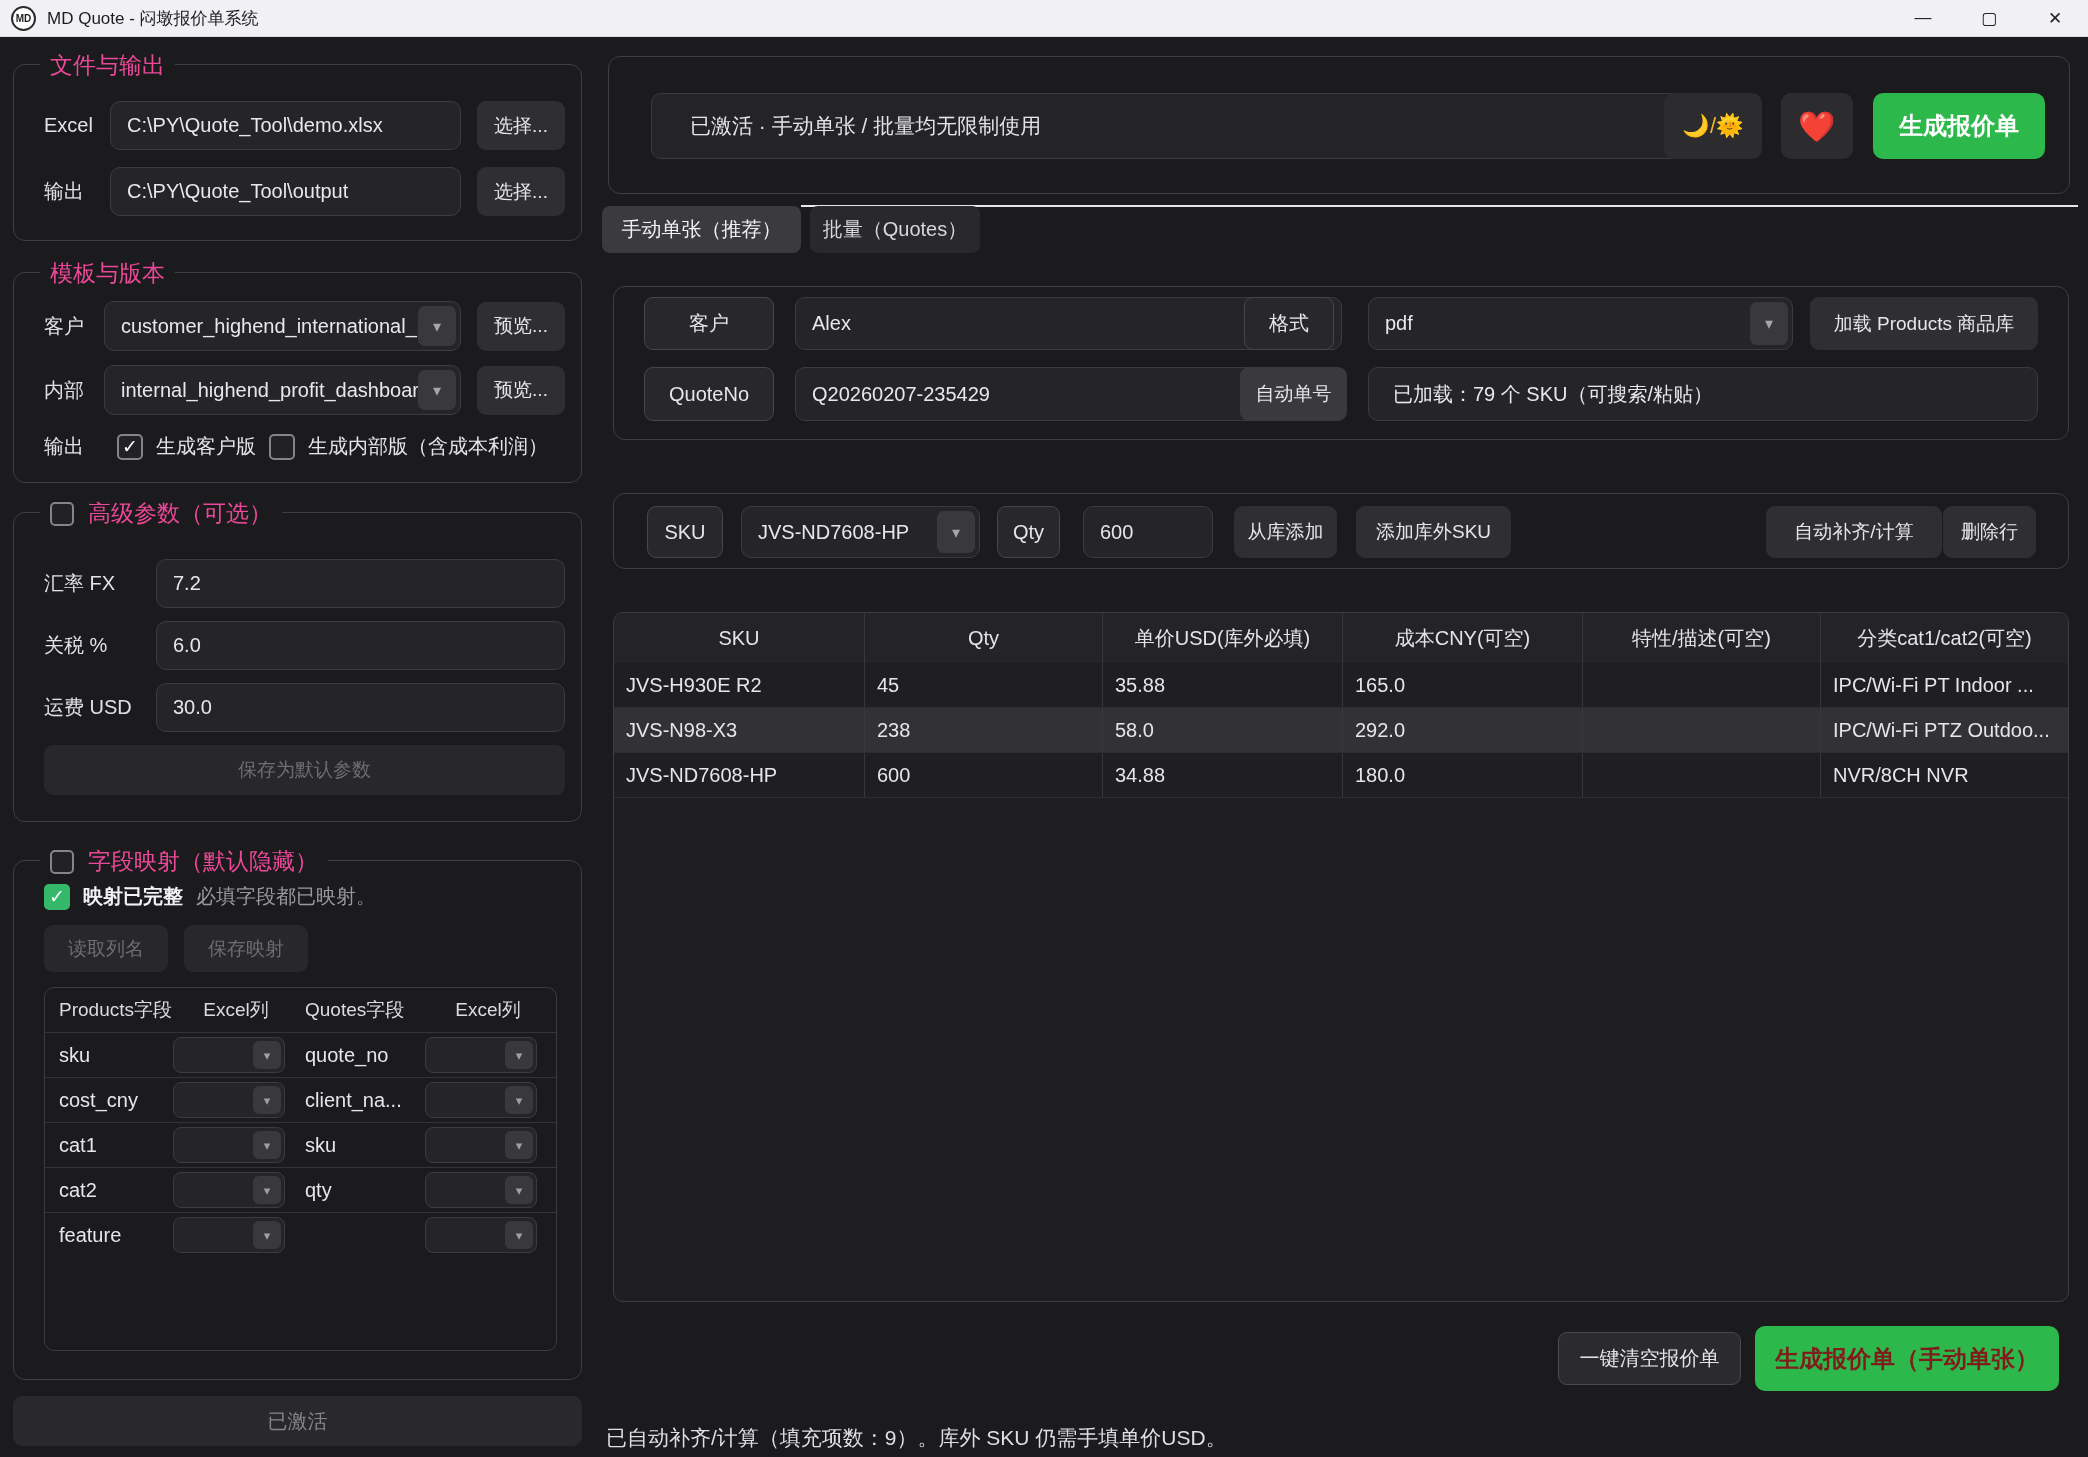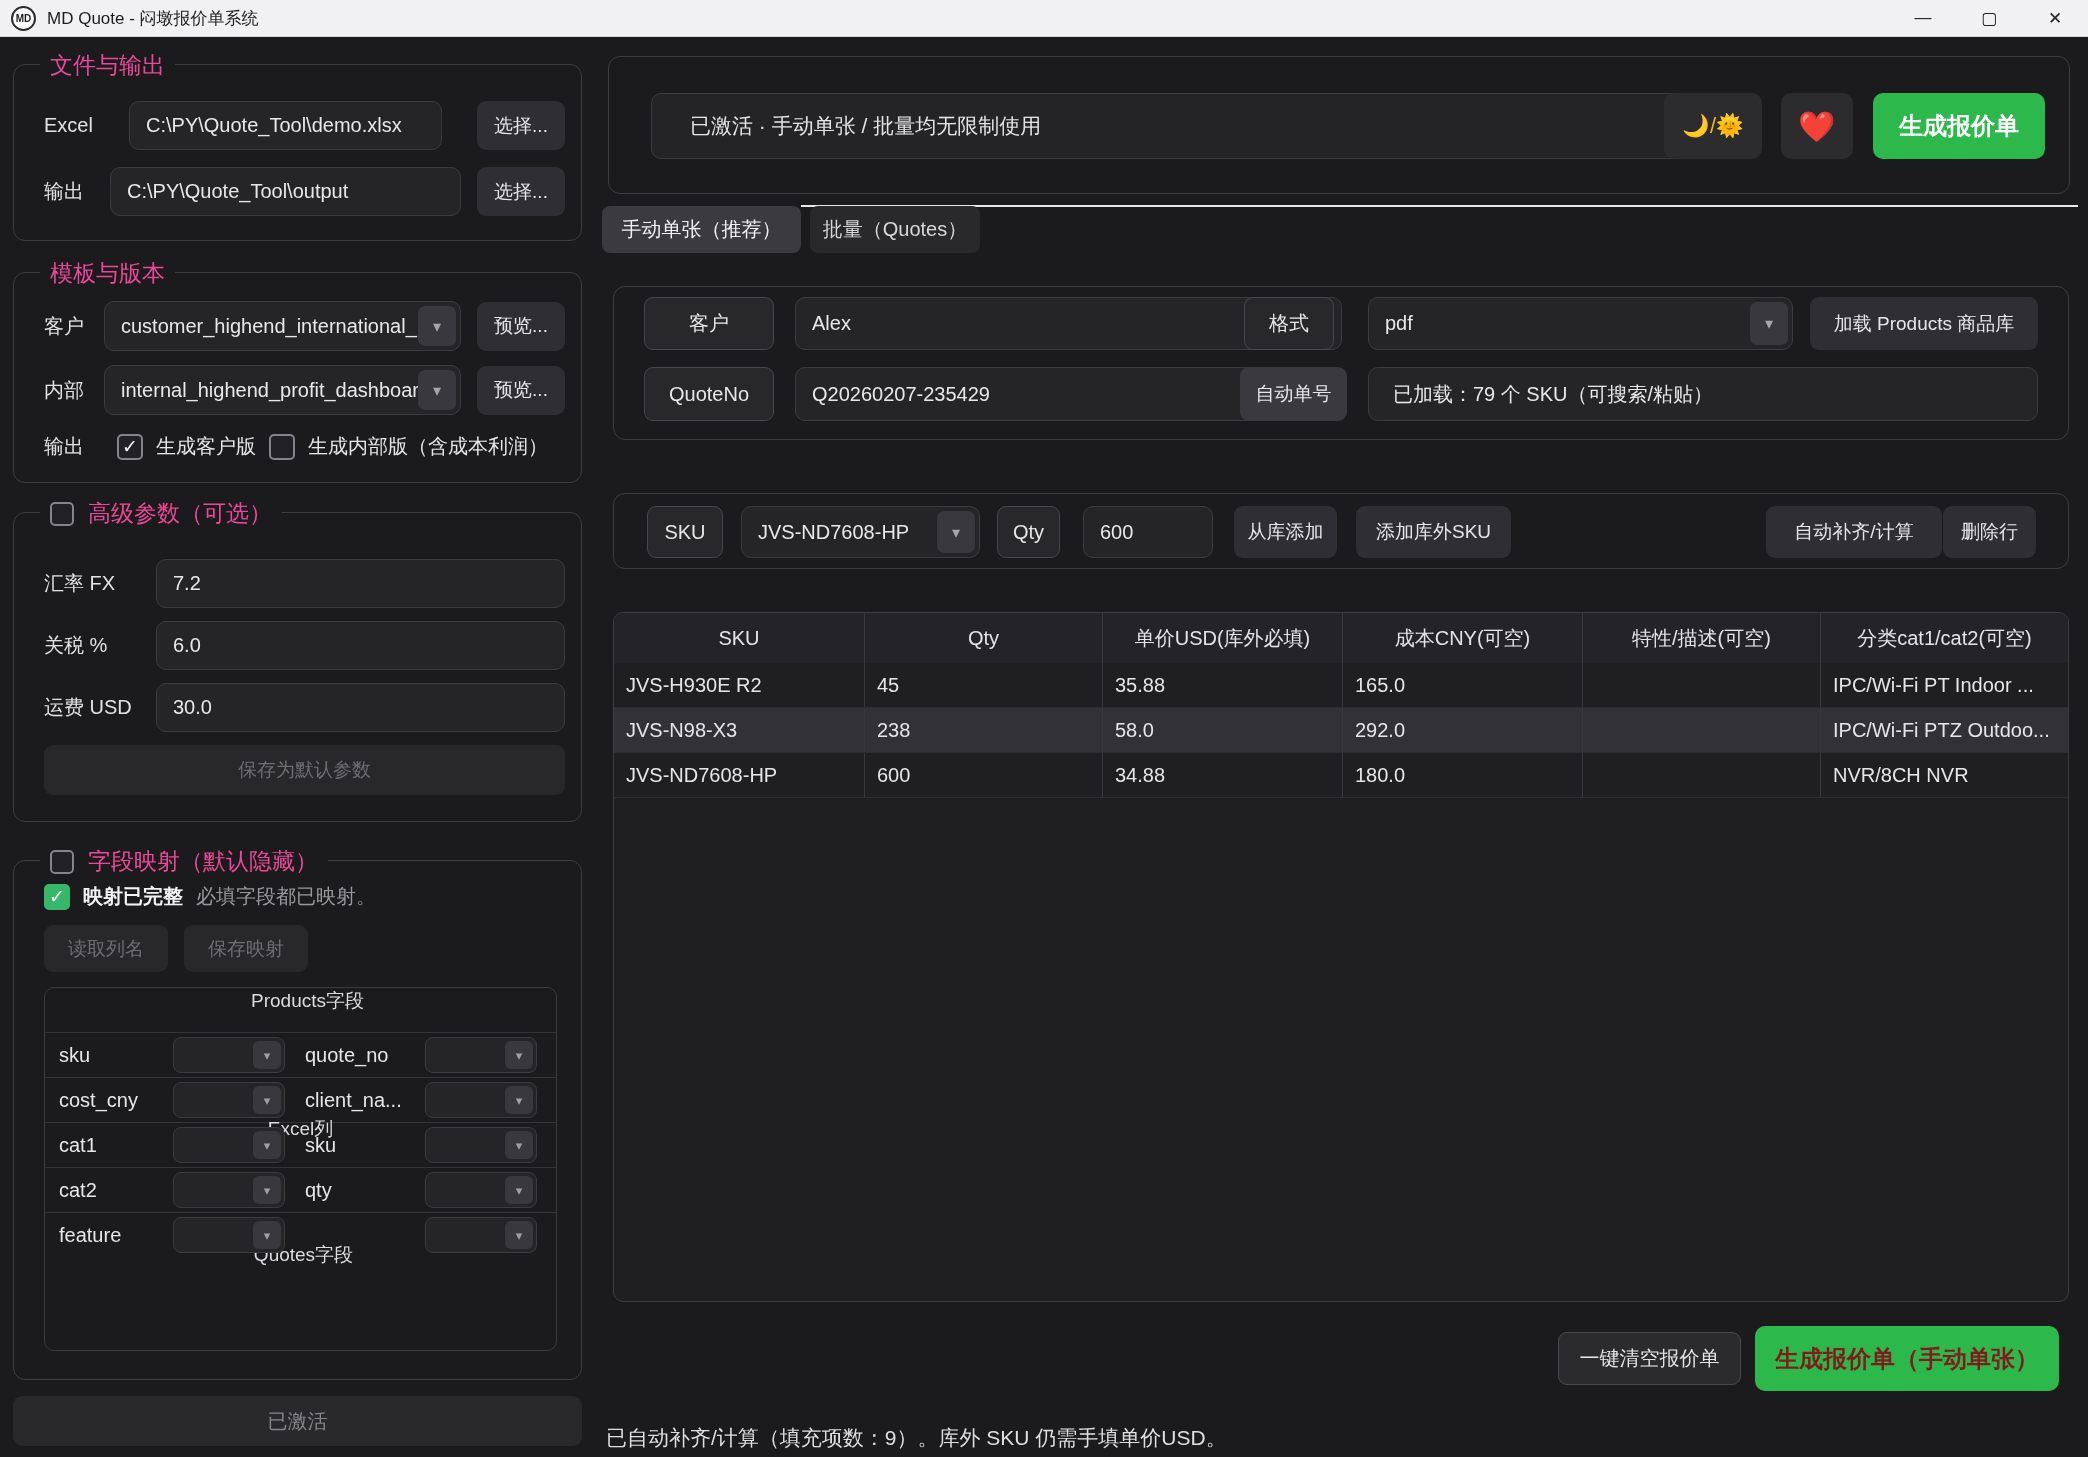--- a/index.html
+++ b/index.html
@@ -89,21 +89,21 @@
   .mapstatus { position: absolute; left: 30px; top: 22px; display: flex; align-items: center; gap: 13px; font-size: 20px; }
   .mapstatus .bold { font-weight: bold; color: #f2f2f4; }
   .mapstatus .note { color: #98989c; }
   .mapbtns { position: absolute; left: 30px; top: 64px; display: flex; gap: 16px; }
   .mapbtns .btn { height: 47px; padding: 0 24px; }
 
   .mapbox {
     position: absolute; left: 30px; right: 24px; top: 126px; height: 364px;
     border: 1px solid #3c3c40; border-radius: 10px; overflow: hidden;
   }
-  .maphead { display: flex; height: 44px; align-items: center; font-size: 19px; color: #dcdcde; flex-direction: column; }
+  .maphead { display: flex; height: 44px; align-items: center; font-size: 19px; color: #dcdcde; }
   .maphead > div { overflow: hidden; white-space: nowrap; text-align: center; }
   .mc1 { flex: 0 0 128px; text-align: left !important; padding-left: 14px; }
   .mc2 { flex: 0 0 126px; }
   .mc3 { flex: 0 0 126px; text-align: left !important; padding-left: 6px; }
   .mc4 { flex: 0 0 126px; }
   .maprow { display: flex; height: 45px; align-items: center; border-top: 1px solid #333338; font-size: 20px; }
   .maprow .fieldname { overflow: hidden; white-space: nowrap; }
   .mapdd {
     position: relative; width: 112px; height: 36px; background: #252528;
     border: 1px solid #3c3c40; border-radius: 8px;
@@ -194,21 +194,21 @@
     <div class="apptitle">MD Quote - 闷墩报价单系统</div>
     <div class="winbtns">
       <div class="winbtn">—</div>
       <div class="winbtn">▢</div>
       <div class="winbtn">✕</div>
     </div>
   </div>
 
   <div class="group g1">
     <div class="legend">文件与输出</div>
-    <div class="frow" style="top:36px;gap:19px;">
+    <div class="frow" style="top:36px;">
       <div class="flabel">Excel</div>
       <div class="input">C:\PY\Quote_Tool\demo.xlsx</div>
       <div class="btn">选择...</div>
     </div>
     <div class="frow" style="top:102px;">
       <div class="flabel">输出</div>
       <div class="input">C:\PY\Quote_Tool\output</div>
       <div class="btn">选择...</div>
     </div>
   </div>

